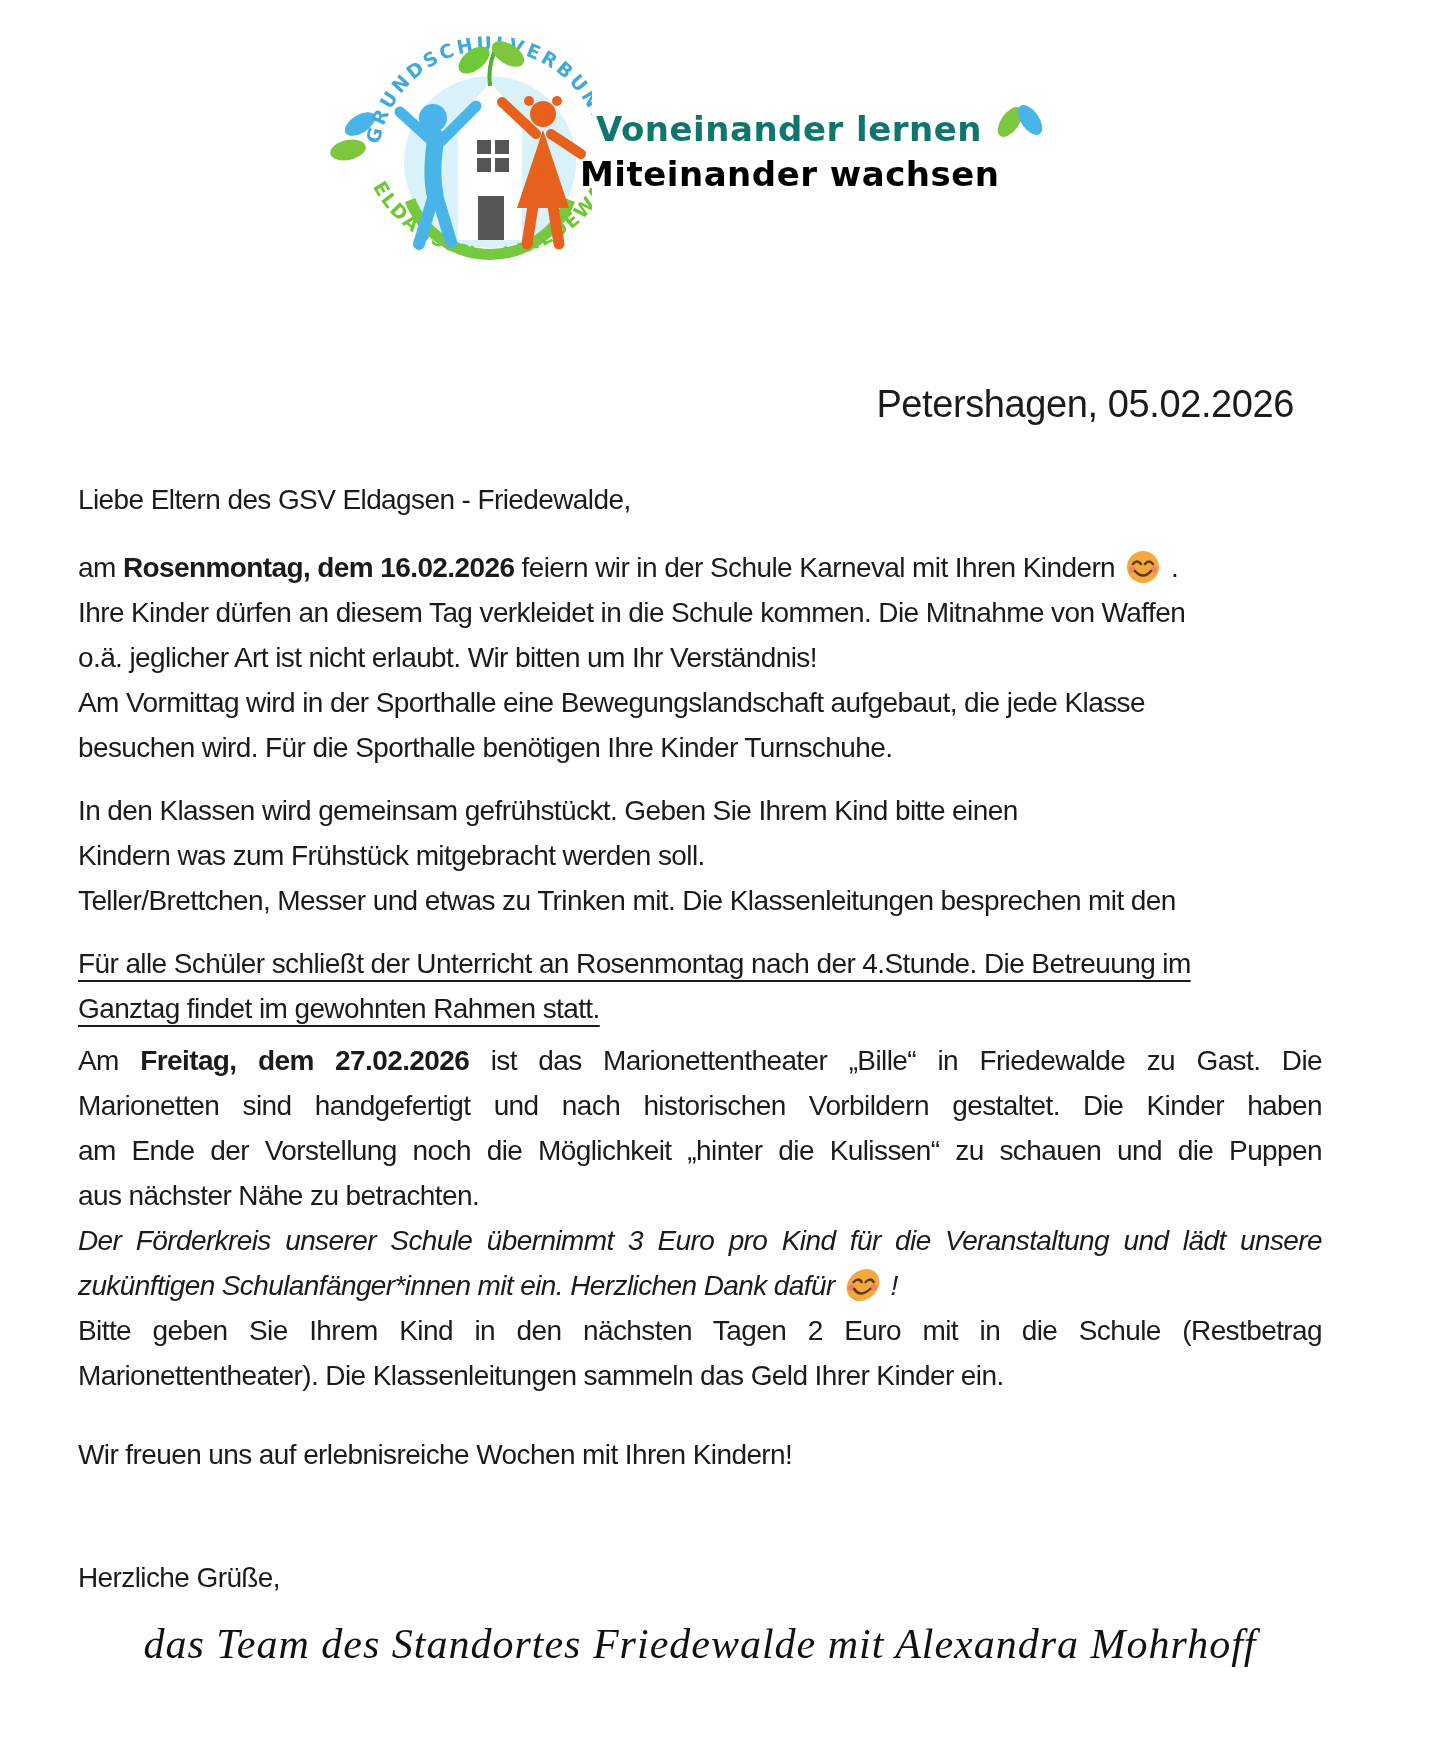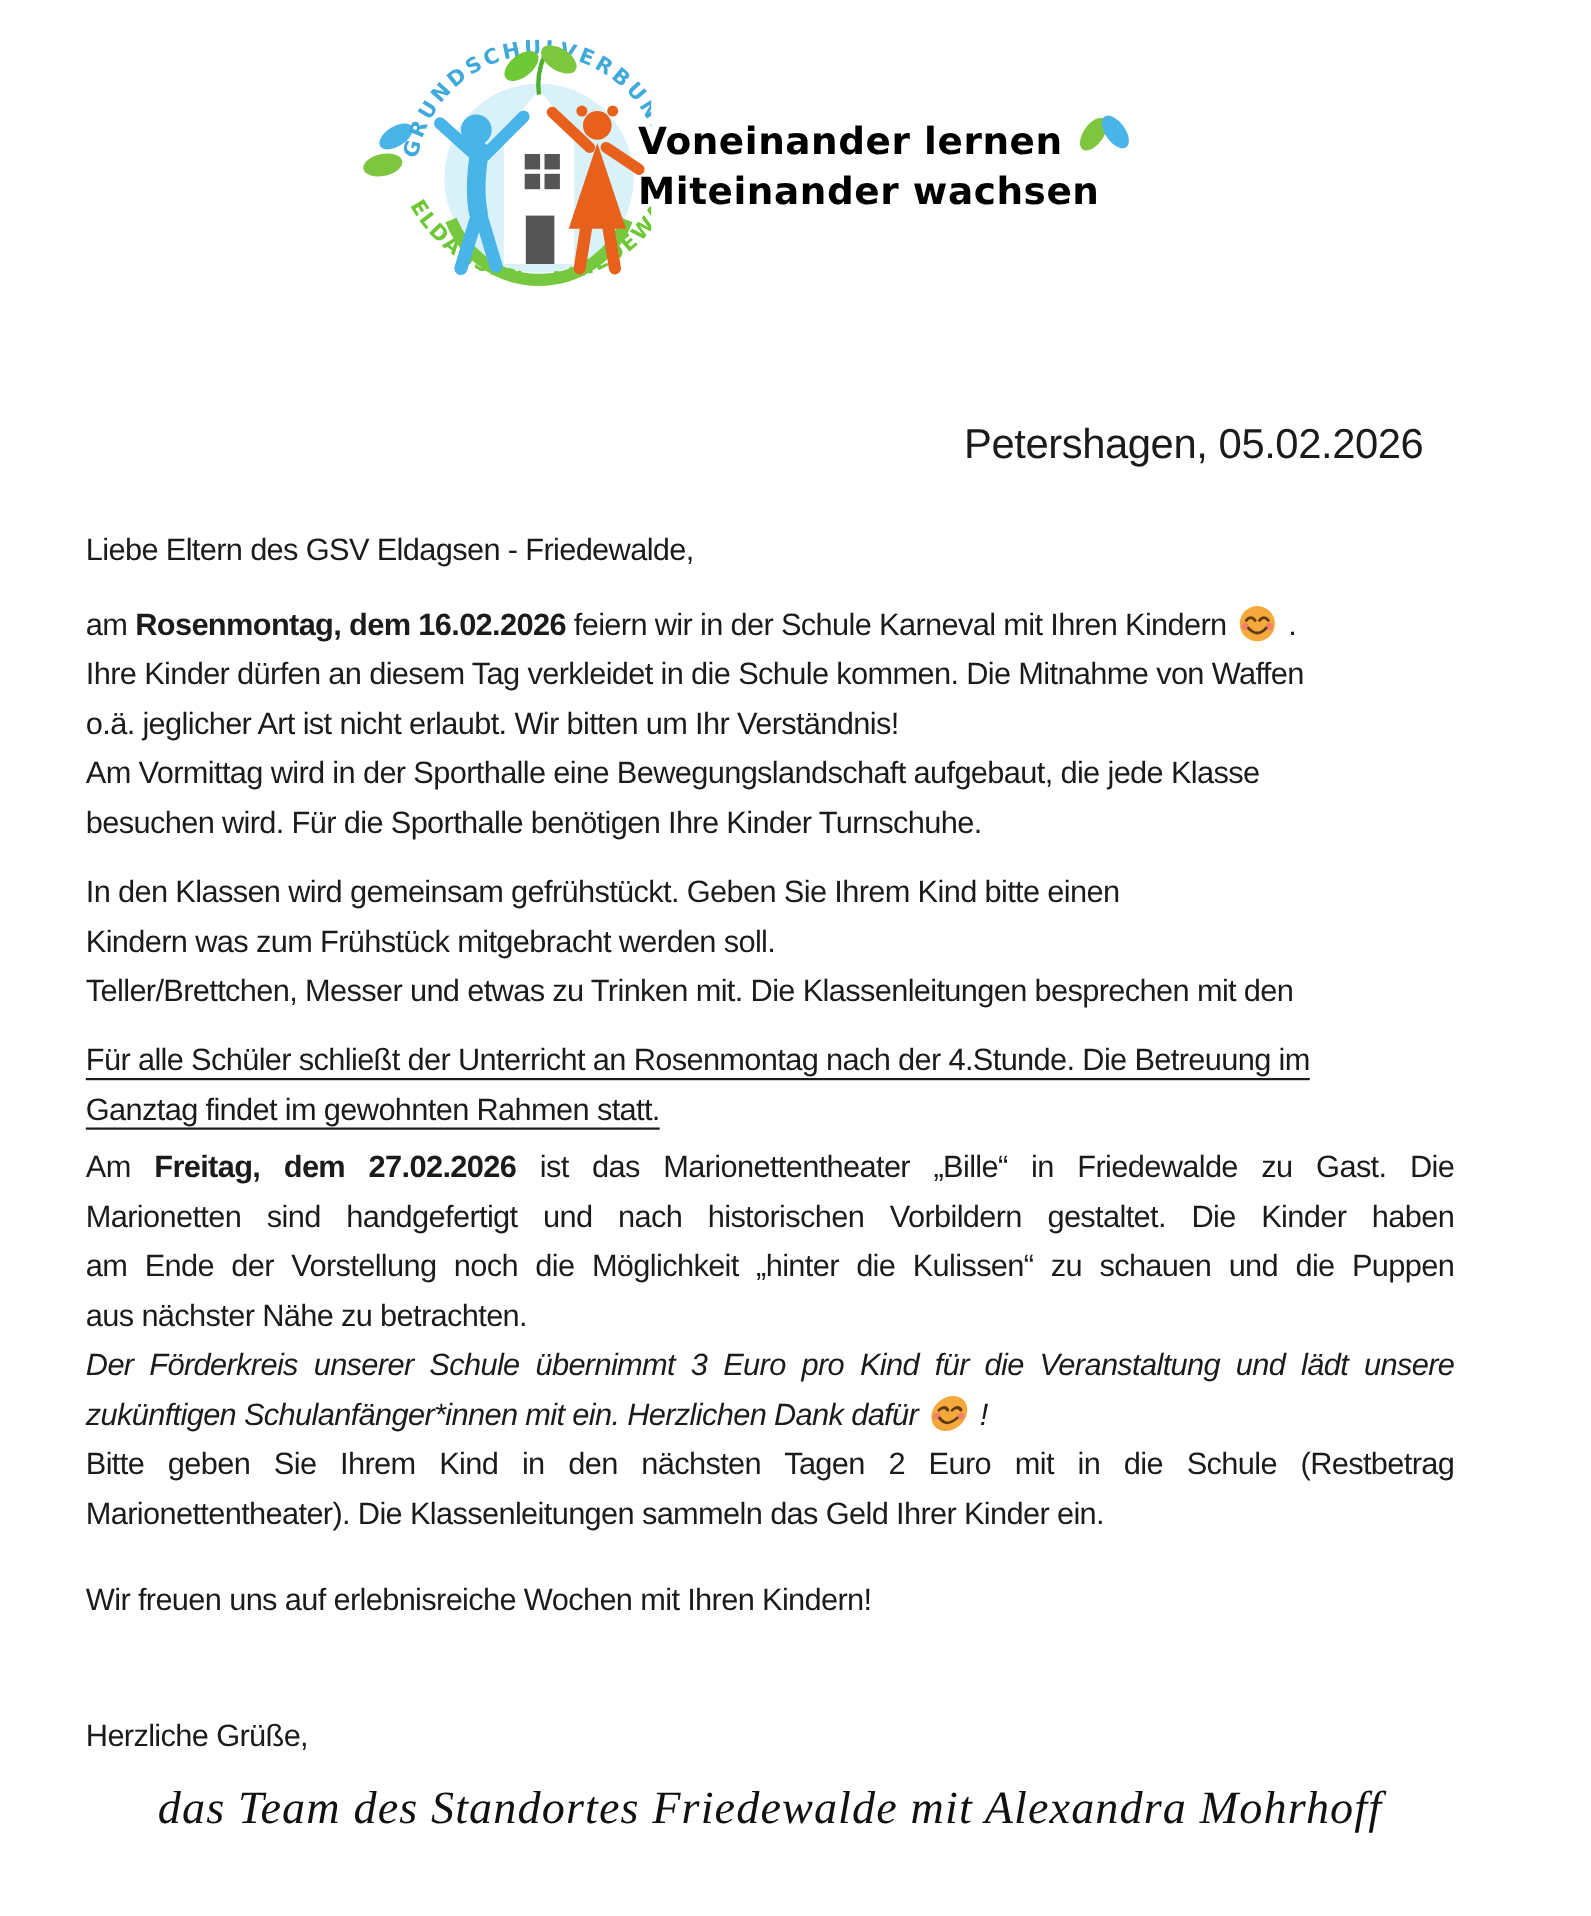--- a/index.html
+++ b/index.html
@@ -13,21 +13,21 @@
   }
   
   .logo-svg{position:absolute;left:330px;top:22px;width:262px;height:252px;}
   .slogan{
     position:absolute;left:580px;top:106px;
     font-family:"DejaVu Sans",sans-serif;
     font-weight:bold;font-size:34px;line-height:44px;letter-spacing:.5px;
     white-space:nowrap;
   }
   .slogan-row{display:flex;align-items:center;}
-  .slogan-line1{color:#000000;}
+  .slogan-line1{color:#0f766e;margin-left:16px;}
   .slogan-line2{color:#000000;}
   .slogan-leaves{width:58px;height:60px;margin-left:6px;margin-top:-14px;}
   
   .dateline{
     position:absolute;left:78px;top:383px;width:1216px;
     text-align:right;font-size:38px;letter-spacing:-.4px;
   }
   .block{position:absolute;left:78px;width:1244px;font-size:28px;letter-spacing:-.6px;}
   .line{line-height:45px;white-space:nowrap;}
   .jline{line-height:45px;text-align:justify;text-align-last:justify;text-justify:inter-word;}

